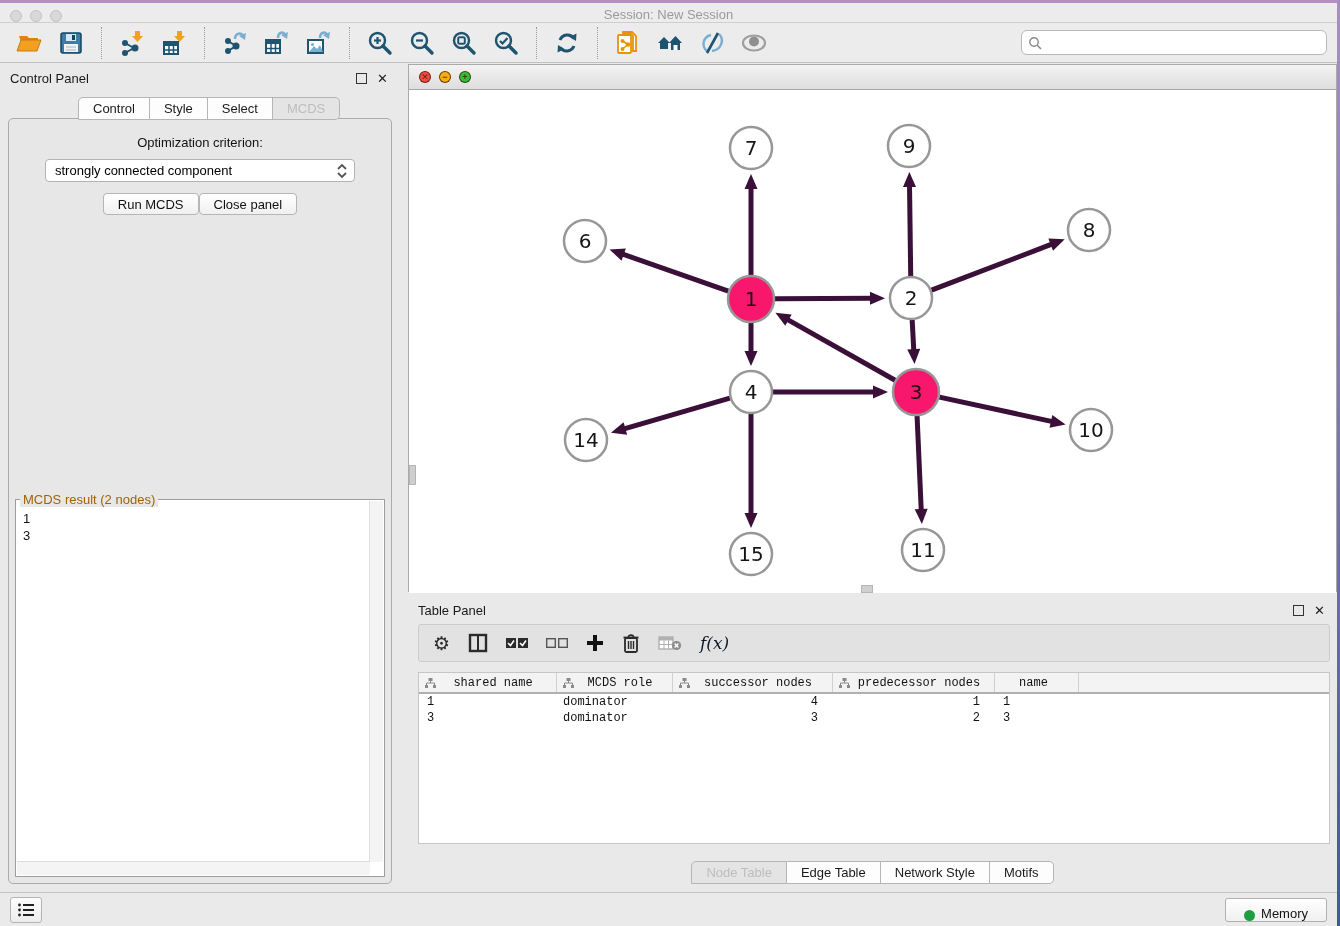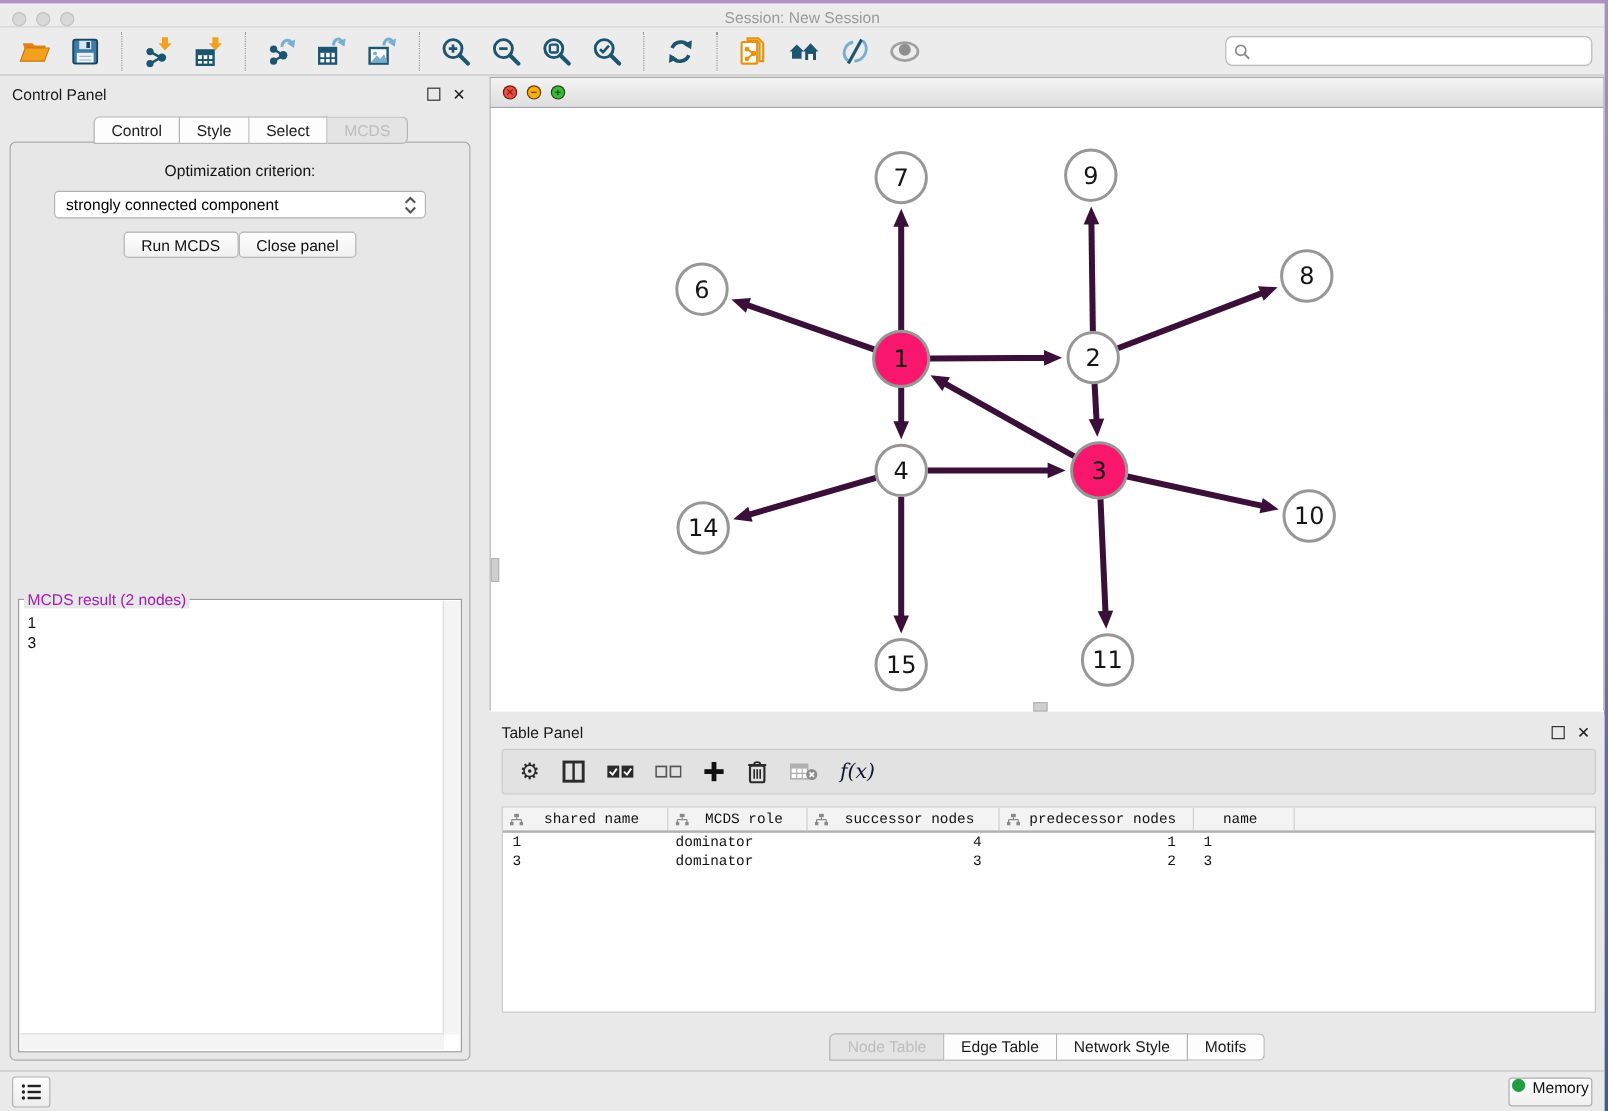--- a/index.html
+++ b/index.html
@@ -35,21 +35,21 @@
   .tab:first-child{border-left:1px solid #b5b5b5;border-radius:5px 0 0 0;}
   .tab:last-child{border-radius:0 5px 5px 0;}
   .tab.active{background:#e4e4e4;color:#bdbdbd;}
   .cpanel-content{position:absolute;left:8px;right:8px;top:54px;bottom:4px;background:#e7e7e7;border:1px solid #ababab;border-radius:5px;}
   .opt-label{text-align:center;font-size:13px;margin-top:16px;color:#111;}
   .dropdown{margin:9px auto 0 auto;width:310px;height:23px;background:#fff;border:1px solid #b3b3b3;border-radius:4px;display:flex;align-items:center;font-size:13px;box-sizing:border-box;cursor:pointer;}
   .dropdown .dval{margin-left:9px;flex:1;}
   .btnrow{display:flex;justify-content:center;margin-top:11px;}
   .pbtn{height:22px;padding:0 14px;font-size:13px;background:linear-gradient(#ffffff,#f0f0f0);border:1px solid #b6b6b6;border-radius:4px;color:#111;cursor:pointer;}
   .resultbox{position:absolute;left:6px;right:6px;bottom:6px;height:376px;border:1px solid #9d9d9d;background:#fff;}
-  .resultbox .legend{position:absolute;top:-8px;left:4px;background:#e7e7e7;padding:0 3px;font-size:13px;color:#a21caf;}
+  .resultbox .legend{position:absolute;top:-8px;left:4px;background:#e7e7e7;padding:0 3px;font-size:13px;color:#a16207;}
   .result-text{position:absolute;left:1px;top:6px;bottom:14px;right:14px;font-size:13px;line-height:17px;padding:4px 0 0 6px;color:#111;overflow:hidden;white-space:pre;}
   .vtrack{position:absolute;top:1px;bottom:14px;right:1px;width:13px;background:#f4f4f4;border-left:1px solid #ddd;}
   .htrack{position:absolute;left:1px;right:14px;bottom:1px;height:13px;background:#f4f4f4;border-top:1px solid #ddd;}
 
   
   .netwin{position:absolute;left:408px;top:64px;width:929px;height:528px;border:1px solid #a9a9a9;box-sizing:border-box;background:#fff;}
   .net-titlebar{height:24px;background:linear-gradient(#f3f3f3,#dedede);border-bottom:1px solid #a9a2b1;display:flex;align-items:center;position:relative;}
   .tl-red{background:#ee4c42;border-color:#c33a31;}
   .tl-yellow{background:#f5ae11;border-color:#d18f00;}
   .tl-green{background:#2fbf3d;border-color:#23992f;}
@@ -74,21 +74,21 @@
   .trow{display:grid;grid-template-columns:138px 116px 160px 162px 84px 1fr;height:16px;font-size:12px;color:#111;align-items:center;}
   .trow .c0{padding-left:8px;}
   .trow .c1{padding-left:6px;}
   .trow .c2,.trow .c3{text-align:right;padding-right:15px;}
   .trow .c4{padding-left:8px;}
   .tp-tabs{position:absolute;left:0;right:0;bottom:8px;display:flex;justify-content:center;}
 
   
   .statusbar{position:absolute;left:0;top:892px;width:1337px;height:34px;background:#eaeaea;border-top:1px solid #c5c5c5;display:flex;align-items:center;}
   .sb-left{margin-left:10px;width:30px;height:24px;background:linear-gradient(#fdfdfd,#ededed);border:1px solid #b4b4b4;border-radius:3px;display:flex;align-items:center;justify-content:center;cursor:pointer;}
-  .memory-btn{margin-left:auto;margin-right:10px;height:24px;padding:0 2px;background:linear-gradient(#ffffff,#f0f0f0);border:1px solid #b0b0b0;border-radius:3px;display:flex;align-items:flex-start;gap:6px;font-size:13px;color:#111;cursor:pointer;}
+  .memory-btn{margin-left:auto;margin-right:10px;height:24px;padding:0 18px;background:linear-gradient(#ffffff,#f0f0f0);border:1px solid #b0b0b0;border-radius:3px;display:flex;align-items:flex-end;gap:6px;font-size:13px;color:#111;cursor:pointer;}
   .mem-dot{width:11px;height:11px;border-radius:50%;background:#1f9d40;}
 </style>
 </head>
 <body>
 
 <div id="screen">
   <div class="desk-top"></div>
   <div class="desk-right"></div>
 
   <div class="titlebar">

